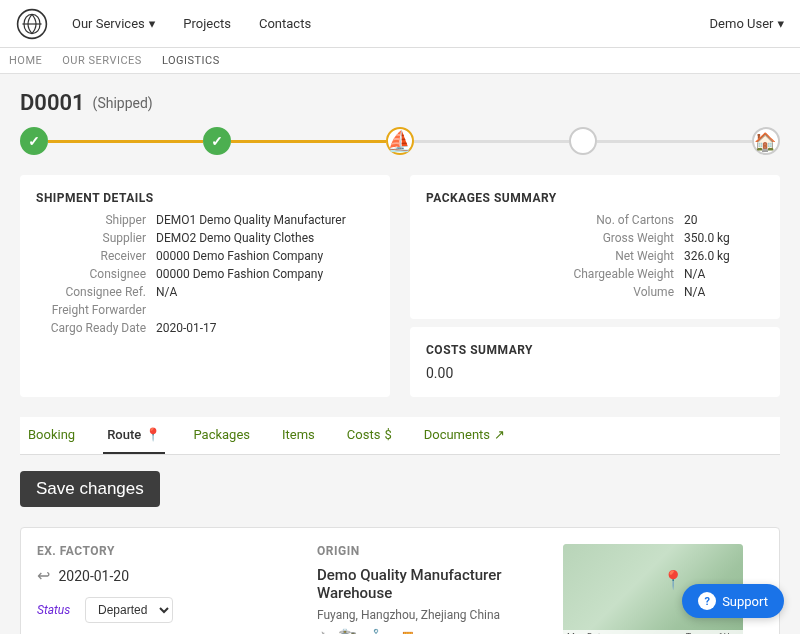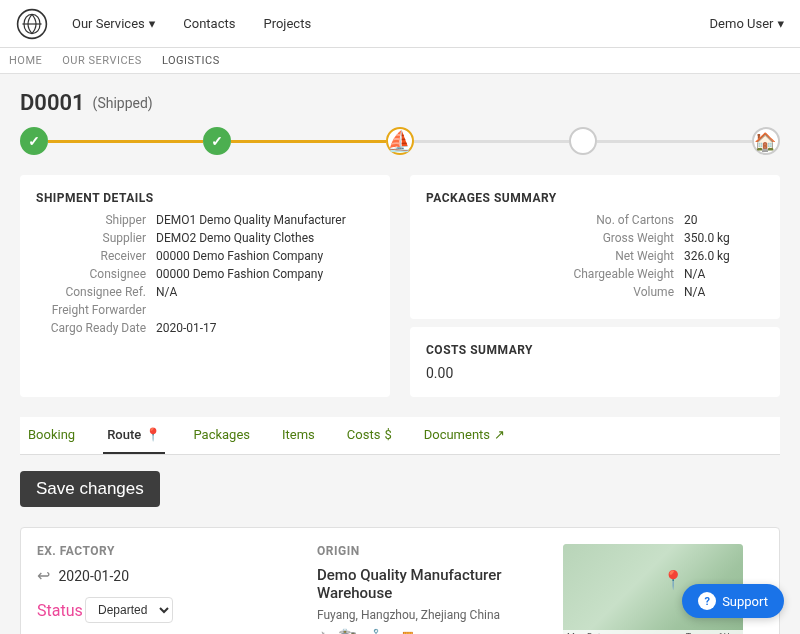--- a/index.html
+++ b/index.html
@@ -57,21 +57,21 @@
     .tab { padding: 10px 4px; font-size: 13px; color: #4d7c0f; cursor: pointer; border-bottom: 2px solid transparent; display: flex; align-items: center; gap: 4px; }
     .tab.active { color: #333; border-bottom-color: #333; font-weight: 500; }
 
     
     .btn-save { background: #3d3d3d; color: #fff; border: none; padding: 8px 16px; font-size: 17px; border-radius: 4px; cursor: pointer; margin-bottom: 20px; }
     .section-label { font-size: 12px; font-weight: 700; text-transform: uppercase; letter-spacing: 0.5px; color: #888; margin-bottom: 8px; }
     .date-row { display: flex; align-items: center; gap: 8px; margin-bottom: 12px; }
     .date-icon { color: #888; font-size: 16px; }
     .date-value { font-size: 14px; color: #333; }
     .status-row { display: flex; align-items: center; gap: 8px; }
-    .status-label { font-size: 16px; color: #ec4899; width: 40px; }
+    .status-label { font-size: 12px; color: #6d28d9; width: 40px; font-style: italic; }
     .status-select { border: 1px solid #ddd; border-radius: 4px; padding: 4px 8px; font-size: 12px; color: #333; background: #fff; cursor: pointer; appearance: auto; }
 
     .origin-name { font-size: 15px; font-weight: 500; color: #333; margin-bottom: 6px; }
     .origin-addr { font-size: 12px; color: #666; margin-bottom: 6px; }
     .origin-icons { display: flex; gap: 8px; color: #aaa; font-size: 16px; }
 
     .map-placeholder { width: 180px; height: 100px; background: #e8e8e8; border-radius: 4px; overflow: hidden; position: relative; }
     .map-inner { width: 100%; height: 100%; background: linear-gradient(135deg, #c8dfc8 0%, #a8c8a8 30%, #d0e8d0 60%, #b8d4b8 100%); position: relative; display: flex; align-items: center; justify-content: center; }
 
     
@@ -90,22 +90,22 @@
       <path d="M8 20 H32" stroke="#333" stroke-width="1.5"></path>
       <path d="M20 8 Q25 14, 25 20 Q25 26, 20 32" stroke="#333" stroke-width="1.5" fill="none"></path>
       <path d="M20 8 Q15 14, 15 20 Q15 26, 20 32" stroke="#333" stroke-width="1.5" fill="none"></path>
     </svg>
   </div>
   <div class="nav-links">
     <span class="nav-link">
       <span>Our Services</span>
       <span>▾</span>
     </span>
+    <span class="nav-link">Projects</span>
     <span class="nav-link">Contacts</span>
-    <span class="nav-link">Projects</span>
   </div>
   <div class="nav-user">
     <span>Demo User</span>
     <span>▾</span>
   </div>
 </nav>
 
 <div class="breadcrumb">
   <span class="breadcrumb-item">HOME</span>
   <span class="breadcrumb-item">OUR SERVICES</span>

